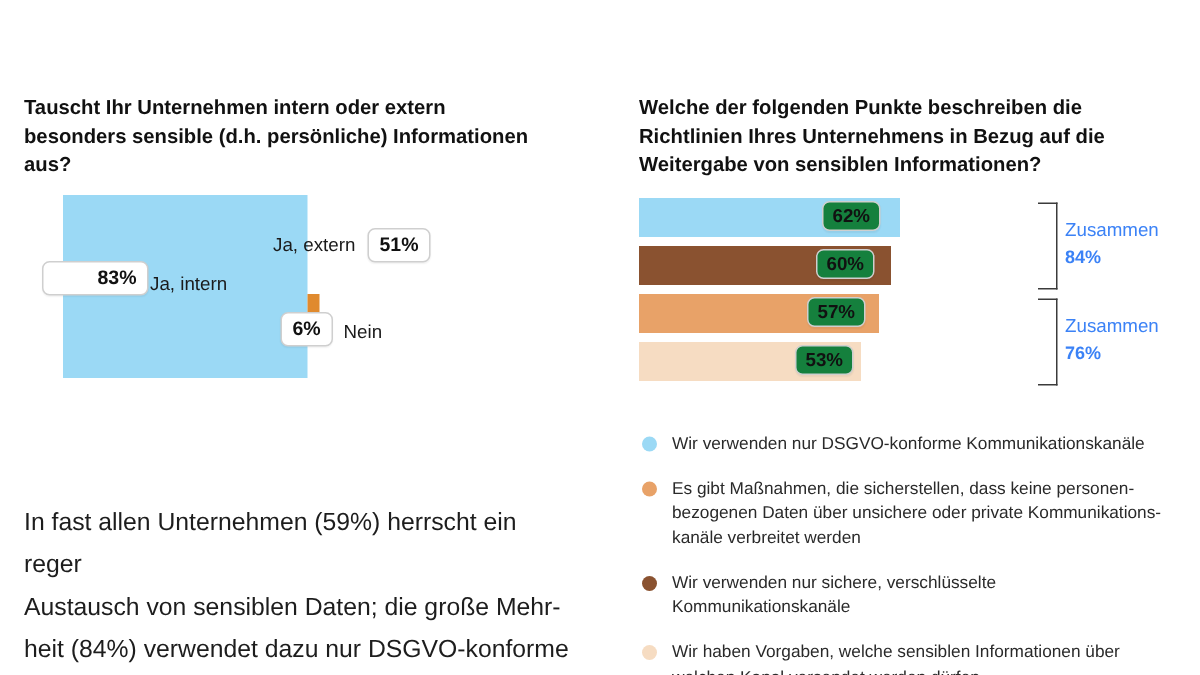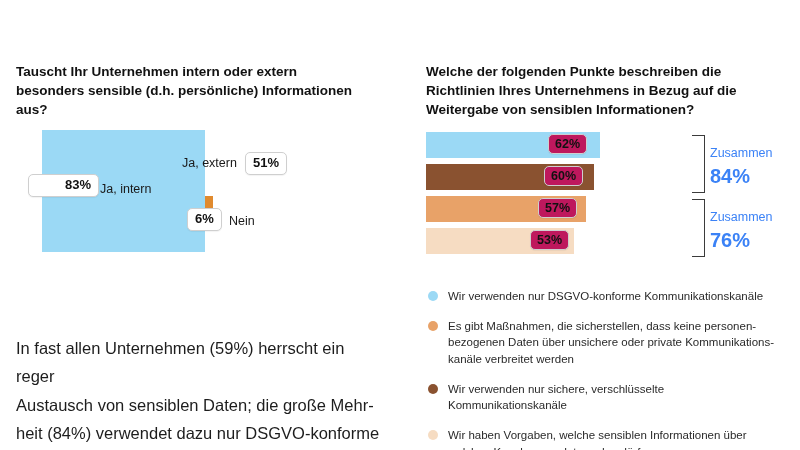--- a/index.html
+++ b/index.html
@@ -151,21 +151,21 @@
   }
   .bar {
     position: absolute;
     left: 0;
     top: 0;
     height: 100%;
   }
   .bar-pill {
     position: absolute;
     top: 2px;
-    background: #be185d;
+    background: #15803d;
     border: 1px solid #cfcfcf;
     border-radius: 5px;
     font-size: 12.5px;
     font-weight: bold;
     color: #111111;
     padding: 2px 6px;
     line-height: 1.15;
     white-space: nowrap;
     box-shadow: 0 1px 1px rgba(0,0,0,0.05);
   }
@@ -179,21 +179,21 @@
   }
   .brace-1 { left: 292px; top: 135px; height: 56px; }
   .brace-2 { left: 292px; top: 199px; height: 56px; }
   .total {
     position: absolute;
     font-size: 13px;
     line-height: 1.25;
     color: #3b82f6;
   }
   .total .t-word { font-weight: normal; font-size: 12.5px; }
-  .total .t-num { font-weight: bold; font-size: 20px; display: block; margin-top: 2px; }
+  .total .t-num { font-weight: bold; font-size: 12px; display: block; margin-top: 2px; }
   .total-1 { left: 310px; top: 145px; }
   .total-2 { left: 310px; top: 209px; }
 
   
   .legend {
     position: absolute;
     left: 26px;
     top: 288px;
     width: 360px;
   }

